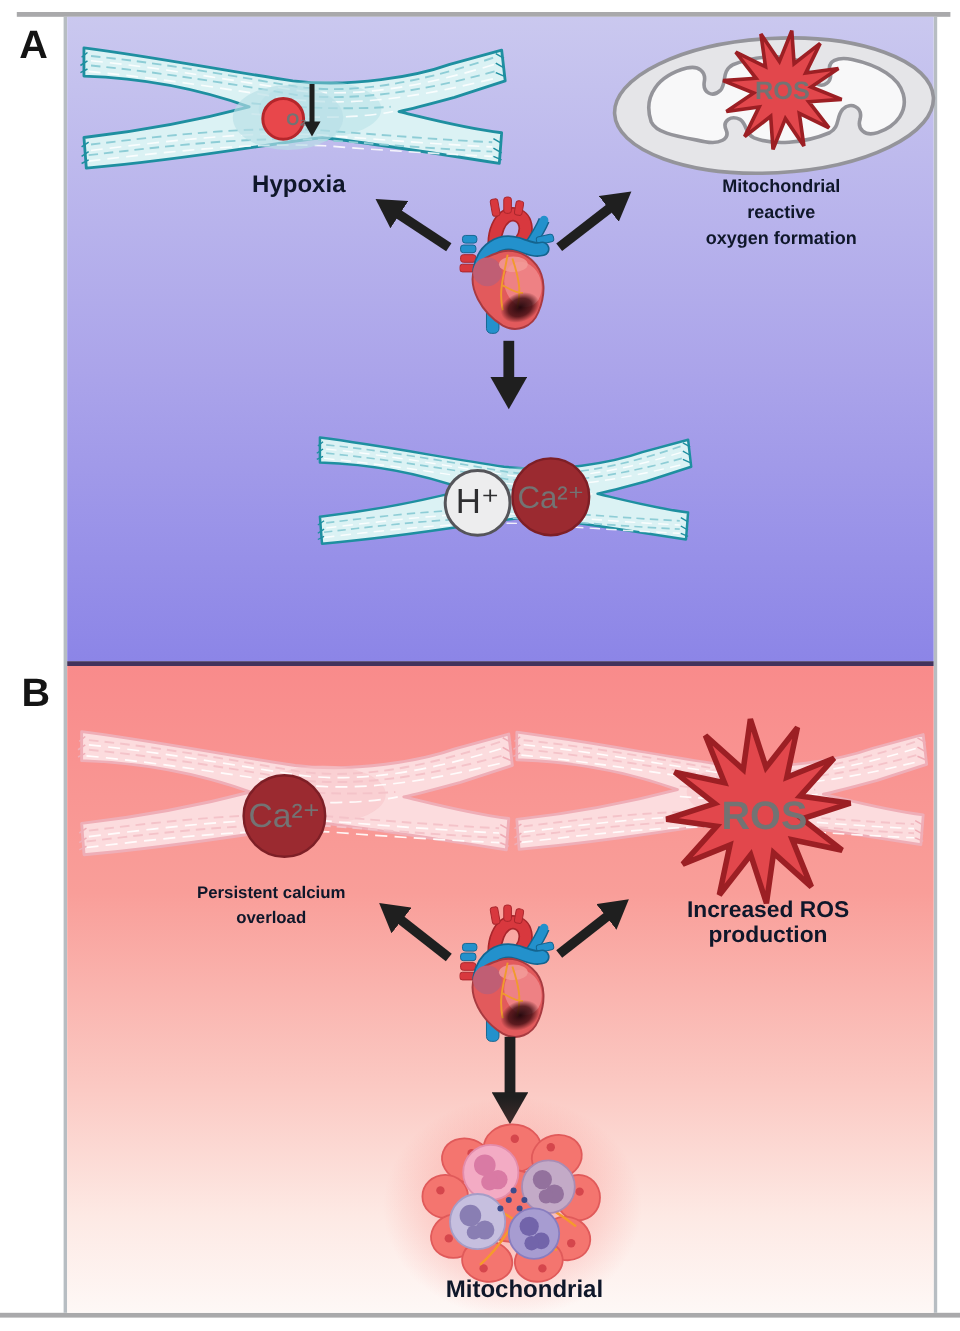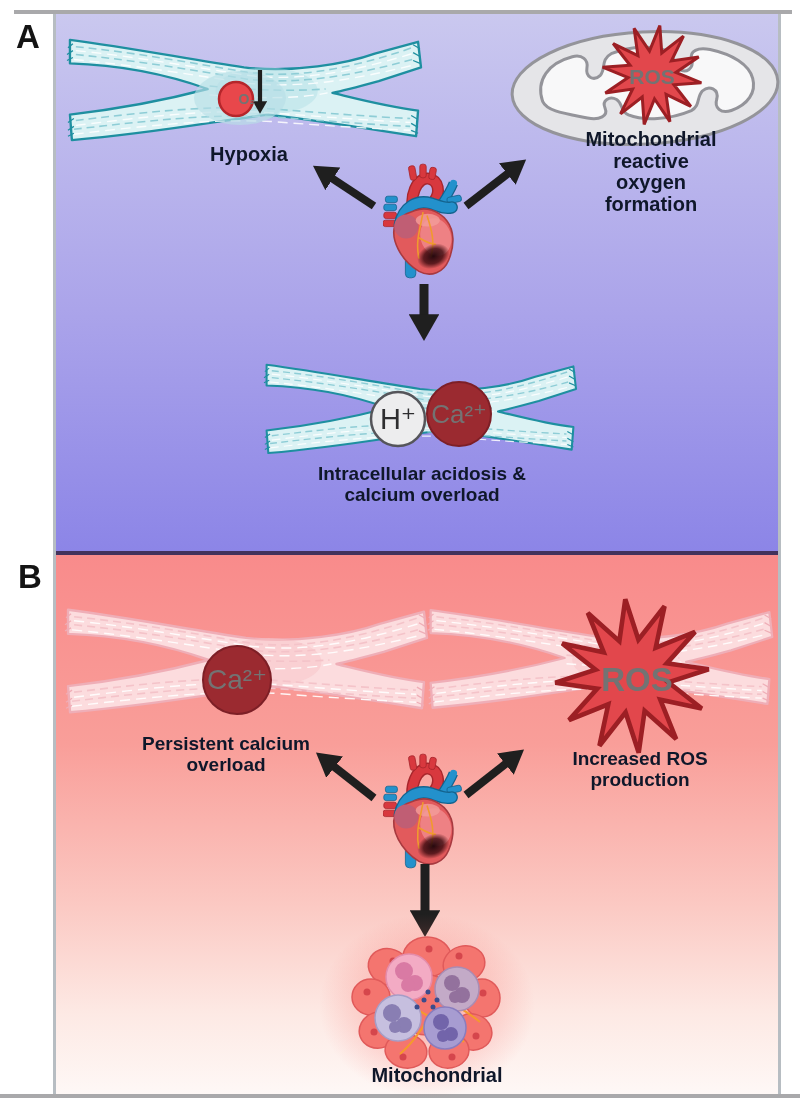--- a/index.html
+++ b/index.html
@@ -233,25 +233,23 @@
       <circle cx="428" cy="992" r="2.5"></circle>
           <circle cx="437" cy="1000" r="2.5"></circle>
     </g>
   </g>
 </svg>
 
 <div class="pl" style="left:16px;top:20px;">A</div>
 <div class="pl" style="left:18px;top:560px;">B</div>
 
 <div class="cl" style="left:249px;top:143px;font-size:20px;">Hypoxia</div>
-<div class="cl" style="left:651px;top:129px;font-size:20px;line-height:21.5px;text-align:center;">Mitochondrial reactive
+<div class="cl" style="left:651px;top:145px;font-size:15px;line-height:21.5px;text-align:center;">Mitochondrial reactive
 oxygen formation</div>
-<div class="cl" style="left:422px;top:463px;font-size:19px;line-height:21px;">Intracellular acidosis &amp;
-calcium overload</div>
-<div class="cl" style="left:226px;top:733px;font-size:19px;line-height:21px;">Persistent calcium
+<div class="cl" style="left:226px;top:733px;font-size:14px;line-height:21px;">Persistent calcium
 overload</div>
 <div class="cl" style="left:640px;top:748px;font-size:19px;line-height:21px;">Increased ROS
 production</div>
 <div class="cl" style="left:437px;top:1064px;font-size:20px;">Mitochondrial</div>
 
 <div class="mol" style="left:236px;top:99px;font-size:14px;margin-left:11px;">O₂</div>
 <div class="mol" style="left:652px;top:76px;font-size:21px;">ROS</div>
 <div class="mol" style="left:398px;top:419px;font-size:29px;color:#2e2e30;font-weight:400;">H⁺</div>
 <div class="mol" style="left:459px;top:414px;font-size:26px;font-weight:400;">Ca²⁺</div>
 <div class="mol" style="left:237px;top:680px;font-size:28px;font-weight:400;">Ca²⁺</div>

